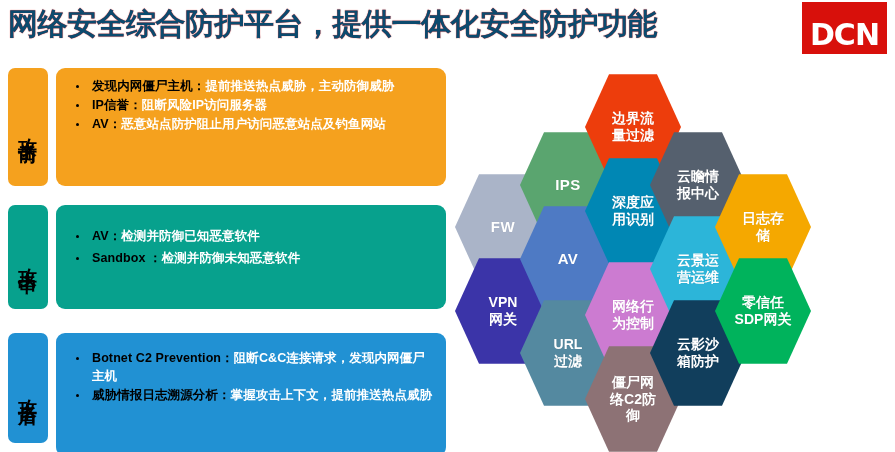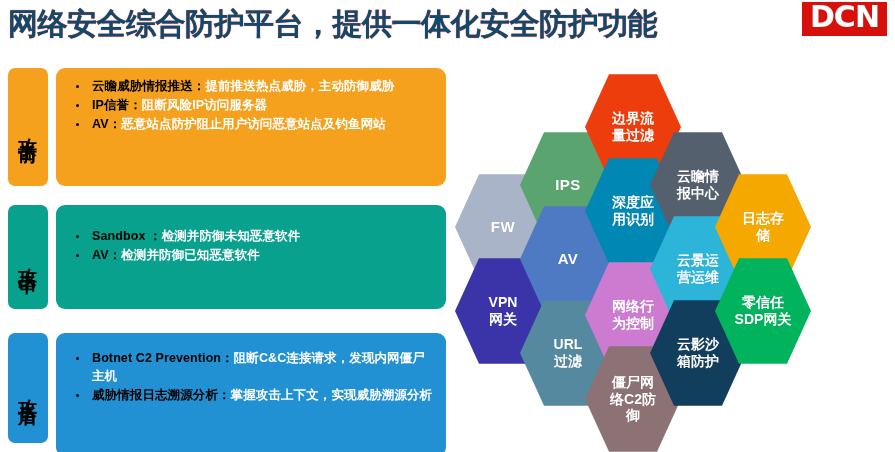--- a/index.html
+++ b/index.html
@@ -14,21 +14,21 @@
   #title{
     position:absolute;left:8px;top:4px;
     font-size:30px;font-weight:bold;letter-spacing:-0.5px;
     color:#e8140c;white-space:nowrap;
     text-shadow:0 0 1px #e8140c;
   }
   #logo{
     position:absolute;right:8px;top:2px;
     background:#d8100b;color:#ffffff;
     font-size:30px;font-weight:bold;letter-spacing:-1px;
-    padding:0 8px 4px 8px;line-height:1;
+    padding:18px 8px 4px 8px;line-height:1;
     font-family:"DejaVu Sans",sans-serif;
   }
 
   
   .stage{position:absolute;}
   .stage-tab{
     position:absolute;left:0;top:0;width:40px;
     border-radius:7px;
     display:flex;align-items:center;justify-content:center;
   }
@@ -91,47 +91,47 @@
   <div id="title" style="color: #0c4a6e;">网络安全综合防护平台，提供一体化安全防护功能</div>
   <div id="logo" style="background: rgb(216, 16, 11);">DCN</div>
 </div>
 
 <div class="stage" id="stage-pre">
   <div class="stage-tab" style="background: rgb(245, 161, 30);">
     <div class="stage-tab-text">攻击前</div>
   </div>
   <div class="stage-body" style="background: rgb(245, 161, 30);">
     <ul class="bullets">
-      <li><span class="k">云瞻威胁情报推送：</span><span>提前推送热点威胁，主动防御威胁</span></li>
+      <li><span class="k">发现内网僵尸主机：</span><span>提前推送热点威胁，主动防御威胁</span></li>
       <li><span class="k">IP信誉：</span><span>阻断风险IP访问服务器</span></li>
       <li><span class="k">AV：</span><span>恶意站点防护阻止用户访问恶意站点及钓鱼网站</span></li>
     </ul>
   </div>
 </div>
 
 <div class="stage" id="stage-during">
   <div class="stage-tab" style="background: rgb(7, 161, 141);">
     <div class="stage-tab-text">攻击中</div>
   </div>
   <div class="stage-body" style="background: rgb(7, 161, 141);">
     <ul class="bullets" style="padding-top:13px;">
+      <li style="margin-bottom:4px;"><span class="k">AV：</span><span>检测并防御已知恶意软件</span></li>
       <li><span class="k">Sandbox ：</span><span>检测并防御未知恶意软件</span></li>
-      <li style="margin-bottom:4px;"><span class="k">AV：</span><span>检测并防御已知恶意软件</span></li>
     </ul>
   </div>
 </div>
 
 <div class="stage" id="stage-post">
   <div class="stage-tab" style="background: rgb(33, 145, 211);">
     <div class="stage-tab-text">攻击后</div>
   </div>
   <div class="stage-body" style="background: rgb(33, 145, 211);">
     <ul class="bullets" style="padding-top:7px;">
       <li><span class="k">Botnet C2 Prevention：</span><span>阻断C&amp;C连接请求，发现内网僵尸主机</span></li>
-      <li><span class="k">威胁情报日志溯源分析：</span><span>掌握攻击上下文，实现威胁溯源分析</span></li>
+      <li><span class="k">威胁情报日志溯源分析：</span><span>掌握攻击上下文，提前推送热点威胁</span></li>
     </ul>
   </div>
 </div>
 
 <div id="hexwrap">
     <div class="hex en" style="left: 455px; top: 172px; background: rgb(170, 180, 200);">
       <span>FW</span>
     </div>
     <div class="hex" style="left: 455px; top: 256px; background: rgb(59, 52, 168);">
       <span>VPN<br>网关</span>

